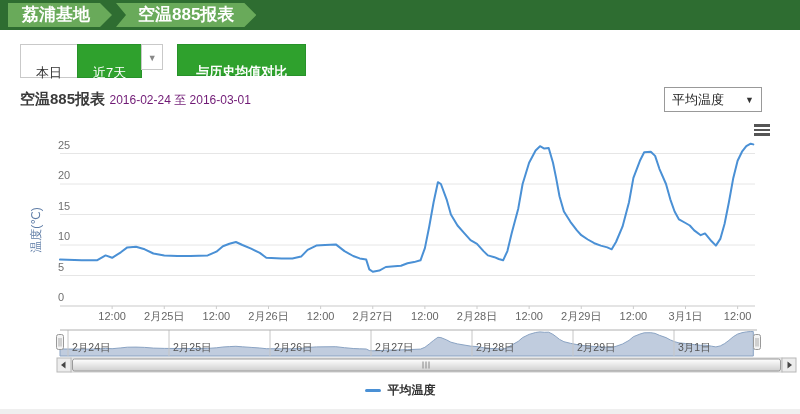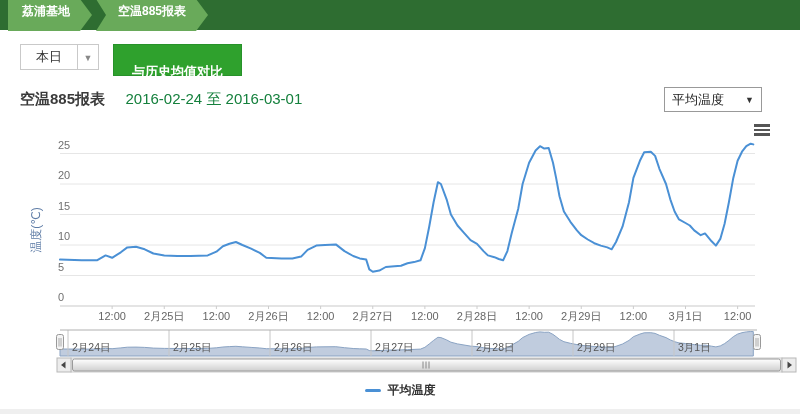--- a/index.html
+++ b/index.html
@@ -1,37 +1,37 @@
 <!DOCTYPE html>
 <html><head>
 <meta charset="utf-8">
 <style>
   * { margin:0; padding:0; box-sizing:border-box; }
   html,body { width:800px; height:414px; overflow:hidden; background:#fff;
     font-family:"Liberation Sans","DejaVu Sans",sans-serif; }
   
   .topbar { height:30px; background:#2e6d31; display:flex; align-items:center; padding-left:8px; }
-  .crumb { height:32px; line-height:24px; background:#69aa5a; color:#fff; font-size:12px;
+  .crumb { height:24px; line-height:24px; background:#69aa5a; color:#fff; font-size:17px;
     font-weight:bold; padding:0 22px 0 14px; position:relative; white-space:nowrap;
     clip-path:polygon(0 0, calc(100% - 12px) 0, 100% 50%, calc(100% - 12px) 100%, 0 100%); }
   .crumb.notched { margin-left:4px; padding-left:22px;
     clip-path:polygon(0 0, calc(100% - 12px) 0, 100% 50%, calc(100% - 12px) 100%, 0 100%, 10px 50%); }
   
   .toolbar { display:flex; margin:14px 0 0 20px; height:26px; }
-  .btn { height:26px; line-height:24px; padding:0 15px; border:1px solid #c9c9c9; background:#fff;
+  .btn { height:26px; line-height:24px; padding:16px 15px; border:1px solid #c9c9c9; background:#fff;
     color:#333; font-size:13px; cursor:pointer; margin-left:-1px; }
   .btn.first { margin-left:0; }
   .btn.active { background:#2fa12d; border-color:#27922a; color:#fff; }
   .btn-caret { width:22px; padding:0; text-align:center; color:#888; font-size:9px; line-height:26px; }
   .btn-compare { margin-left:14px; background:#2fa12d; border:1px solid #27922a; color:#fff;
     font-weight:bold; padding:15px 18px; }
   
   .titlebar { position:relative; margin:20px 20px 0 20px; height:26px; }
   .report-title { font-size:15px; font-weight:bold; color:#3a3a3a; display:inline-block; }
-  .date-range { margin-left:16px; font-size:15px; color:#15803d; }
+  .date-range { font-size:12px; color:#701a75; }
   .metric-select { position:absolute; right:18px; top:-3px; width:98px; height:25px;
     border:1px solid #999; background:#fff; display:flex; align-items:center;
     justify-content:space-between; padding:0 7px; font-size:13px; color:#222; cursor:pointer; }
   .metric-select .caret { font-size:9px; color:#333; }
   
   .chart-wrap { position:absolute; left:0; top:118px; width:800px; height:291px; }
   svg text { font-family:"Liberation Sans","DejaVu Sans",sans-serif; }
   .hamburger { position:absolute; left:754px; top:6px; width:17px; height:14px; cursor:pointer; }
   .hamburger span { display:block; width:16px; height:2.5px; background:#555; margin-bottom:2px; }
   .legend { position:absolute; left:0; top:264px; width:100%; display:flex;
@@ -43,20 +43,21 @@
 </head>
 <body>
 
 <div class="topbar">
   <div class="crumb">荔浦基地</div>
   <div class="crumb notched">空温885报表</div>
 </div>
 
 <div class="toolbar">
   <button class="btn first">本日</button>
+  <button class="btn active">近7天</button>
   <button class="btn btn-caret">▼</button>
   <button class="btn btn-compare">与历史均值对比</button>
 </div>
 
 <div class="titlebar">
   <span class="report-title">空温885报表</span>
   <span class="date-range">2016-02-24 至 2016-03-01</span>
   <div class="metric-select">
     <span>平均温度</span>
     <span class="caret">▼</span>

